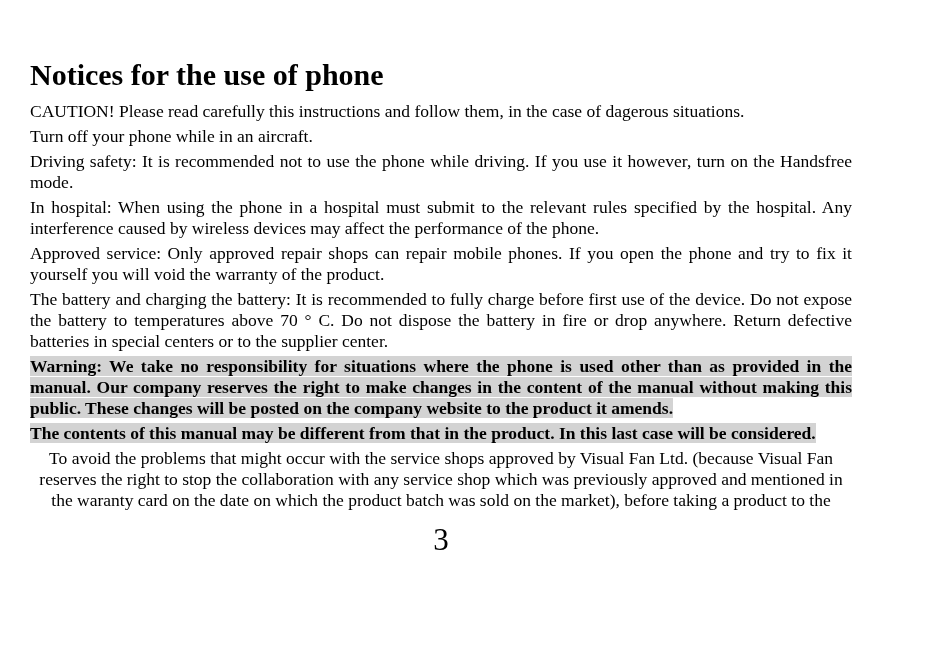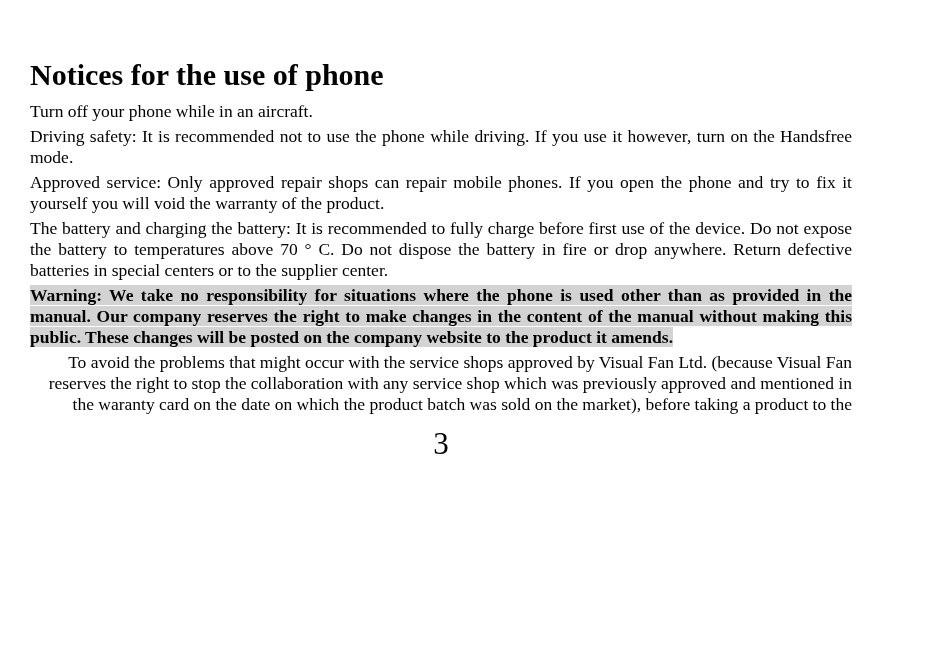--- a/index.html
+++ b/index.html
@@ -27,42 +27,45 @@
     margin: 0 0 9px 0;
     letter-spacing: 0px;
   }
   .para {
     font-size: 17.5px;
     line-height: 21px;
     text-align: justify;
     margin: 0 0 4px 0;
   }
   .para.left {
-    text-align: right;
+    text-align: center;
   }
   .para .hl {
     background-color: var(--hl-color, #d3d3d3);
     font-weight: bold;
   }
   .page-number {
     text-align: center;
     font-size: 31px;
     line-height: 34px;
     margin-top: 12px;
   }
 </style>
 </head>
 <body>
 
 <div class="page" style="--hl-color: #d3d3d3;">
   <h1 class="doc-title">Notices for the use of phone</h1>
 
   <div>
+      <p class="para"><span>CAUTION! Please read carefully this instructions and follow them, in the case of dagerous situations.</span></p>
       <p class="para"><span>Turn off your phone while in an aircraft.</span></p>
       <p class="para"><span>Driving safety: It is recommended not to use the phone while driving. If you use it however, turn on the Handsfree mode.</span></p>
+      <p class="para"><span>In hospital: When using the phone in a hospital must submit to the relevant rules specified by the hospital. Any interference caused by wireless devices may affect the performance of the phone.</span></p>
       <p class="para"><span>Approved service: Only approved repair shops can repair mobile phones. If you open the phone and try to fix it yourself you will void the warranty of the product.</span></p>
       <p class="para"><span>The battery and charging the battery: It is recommended to fully charge before first use of the device. Do not expose the battery to temperatures above 70 ° C. Do not dispose the battery in fire or drop anywhere. Return defective batteries in special centers or to the supplier center.</span></p>
       <p class="para"><span class="hl">Warning: We take no responsibility for situations where the phone is used other than as provided in the manual. Our company reserves the right to make changes in the content of the manual without making this public. These changes will be posted on the company website to the product it amends.</span></p>
+      <p class="para"><span class="hl">The contents of this manual may be different from that in the product. In this last case will be considered.</span></p>
       <p class="para left"><span>To avoid the problems that might occur with the service shops approved by Visual Fan Ltd. (because Visual Fan reserves the right to stop the collaboration with any service shop  which was previously approved and mentioned in the waranty card on the date on which the product batch was sold on the market), before taking a product to the</span></p>
     </div>
 
   <div class="page-number">3</div>
 </div>
 
 </body></html>

